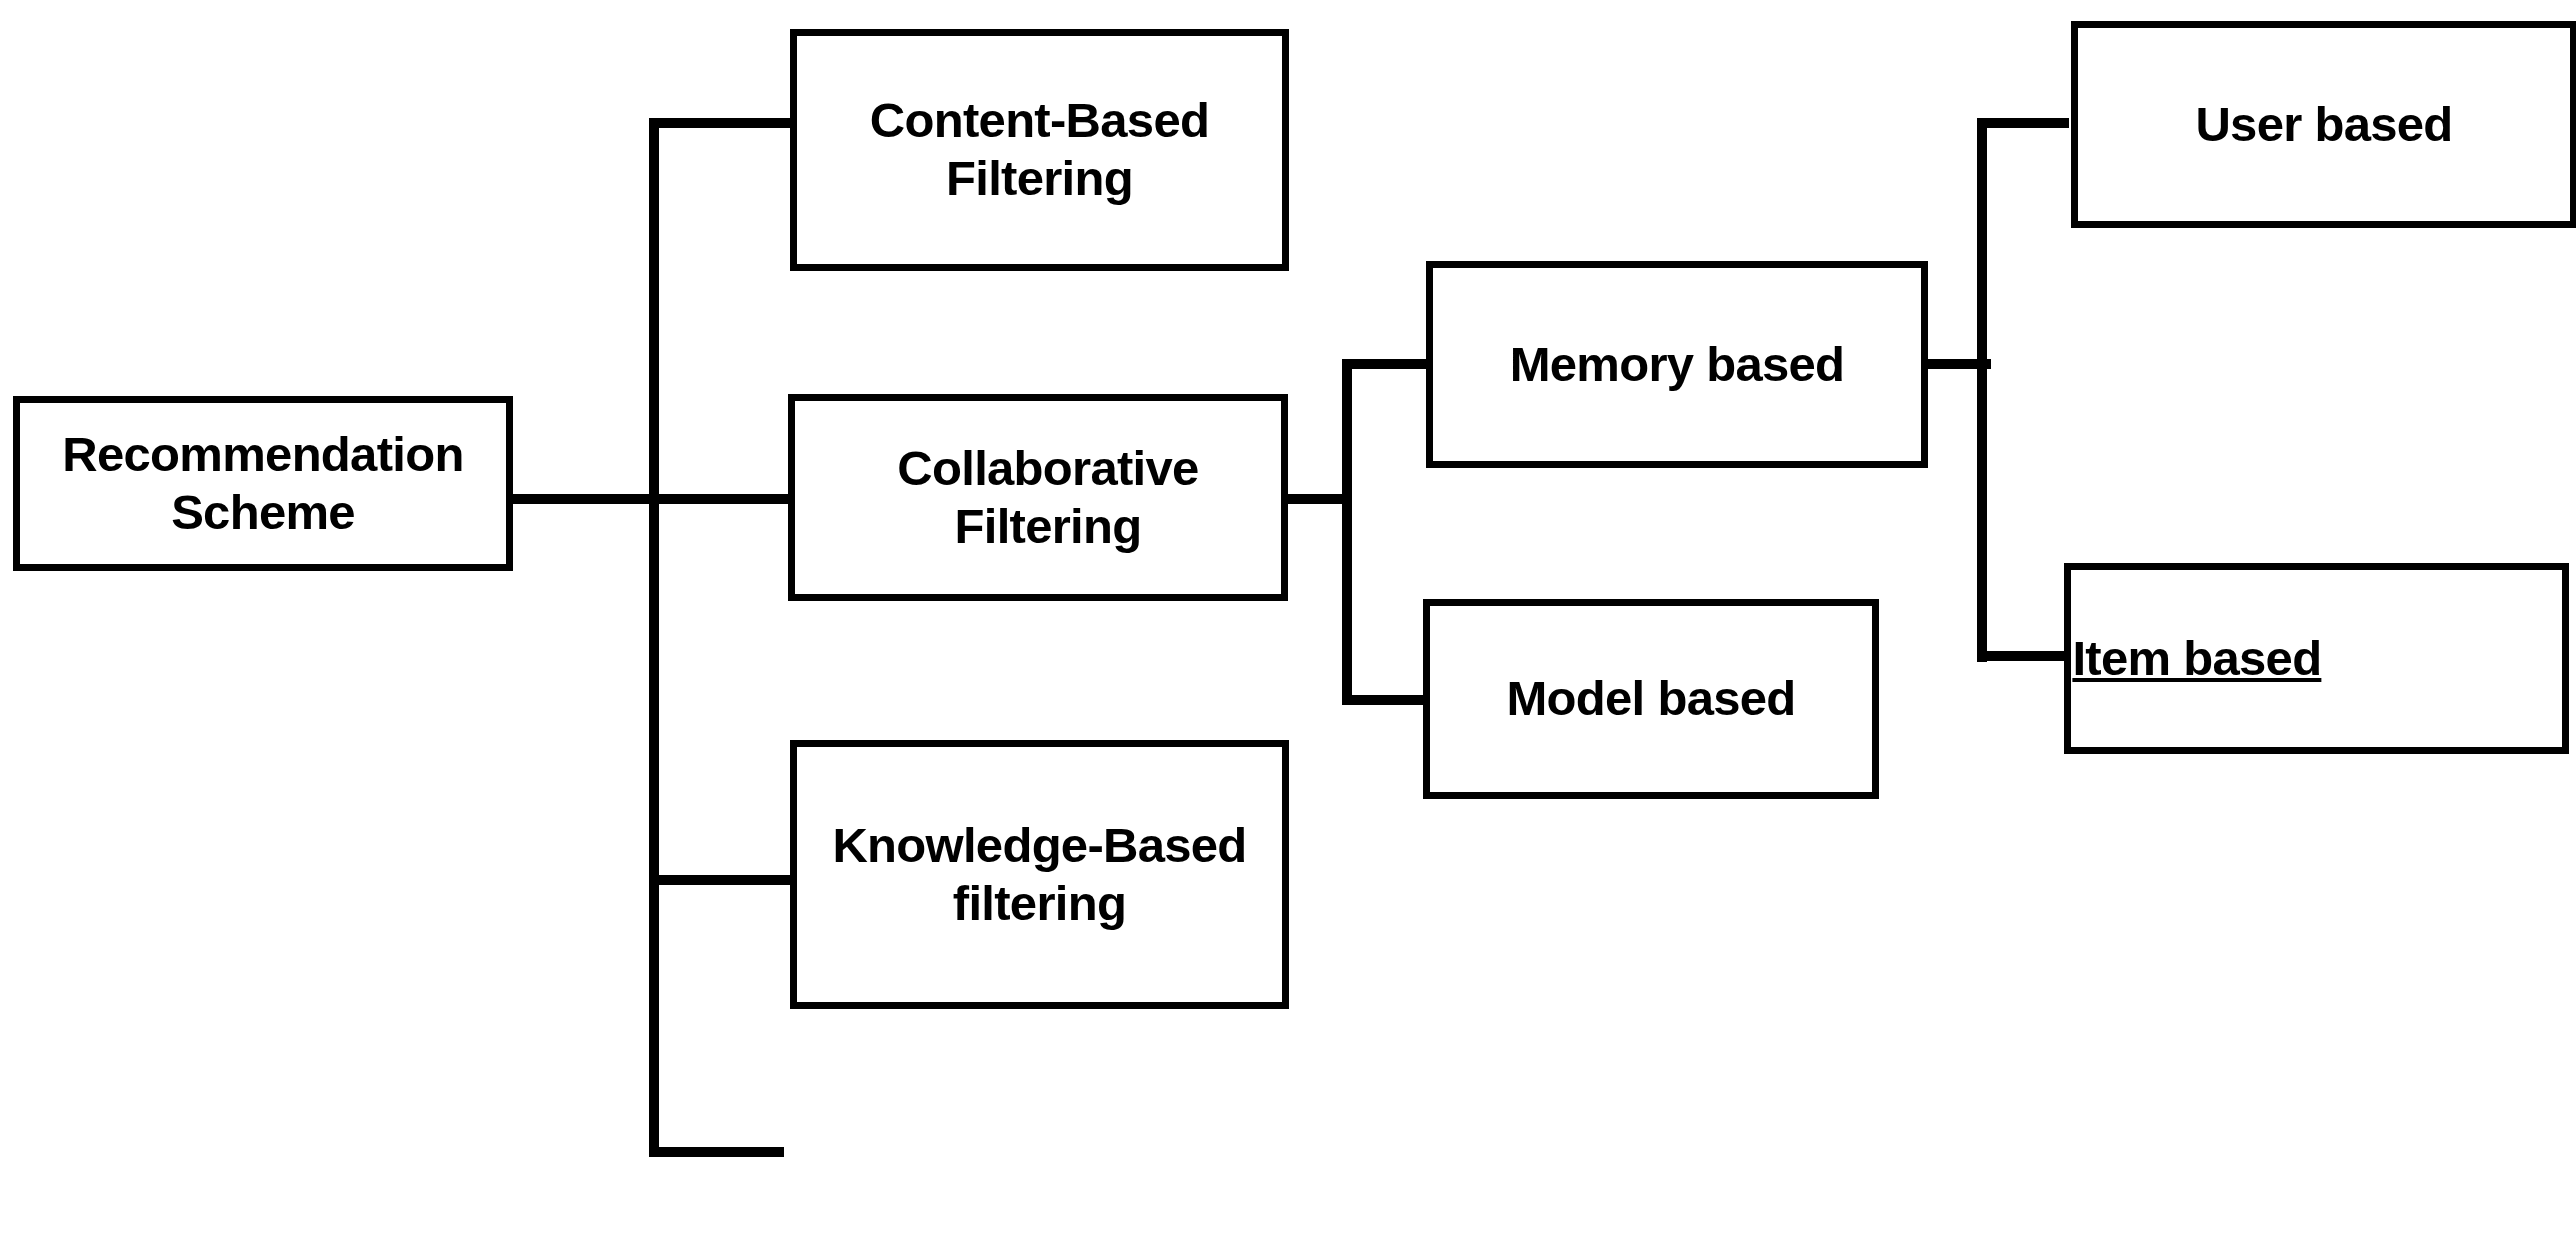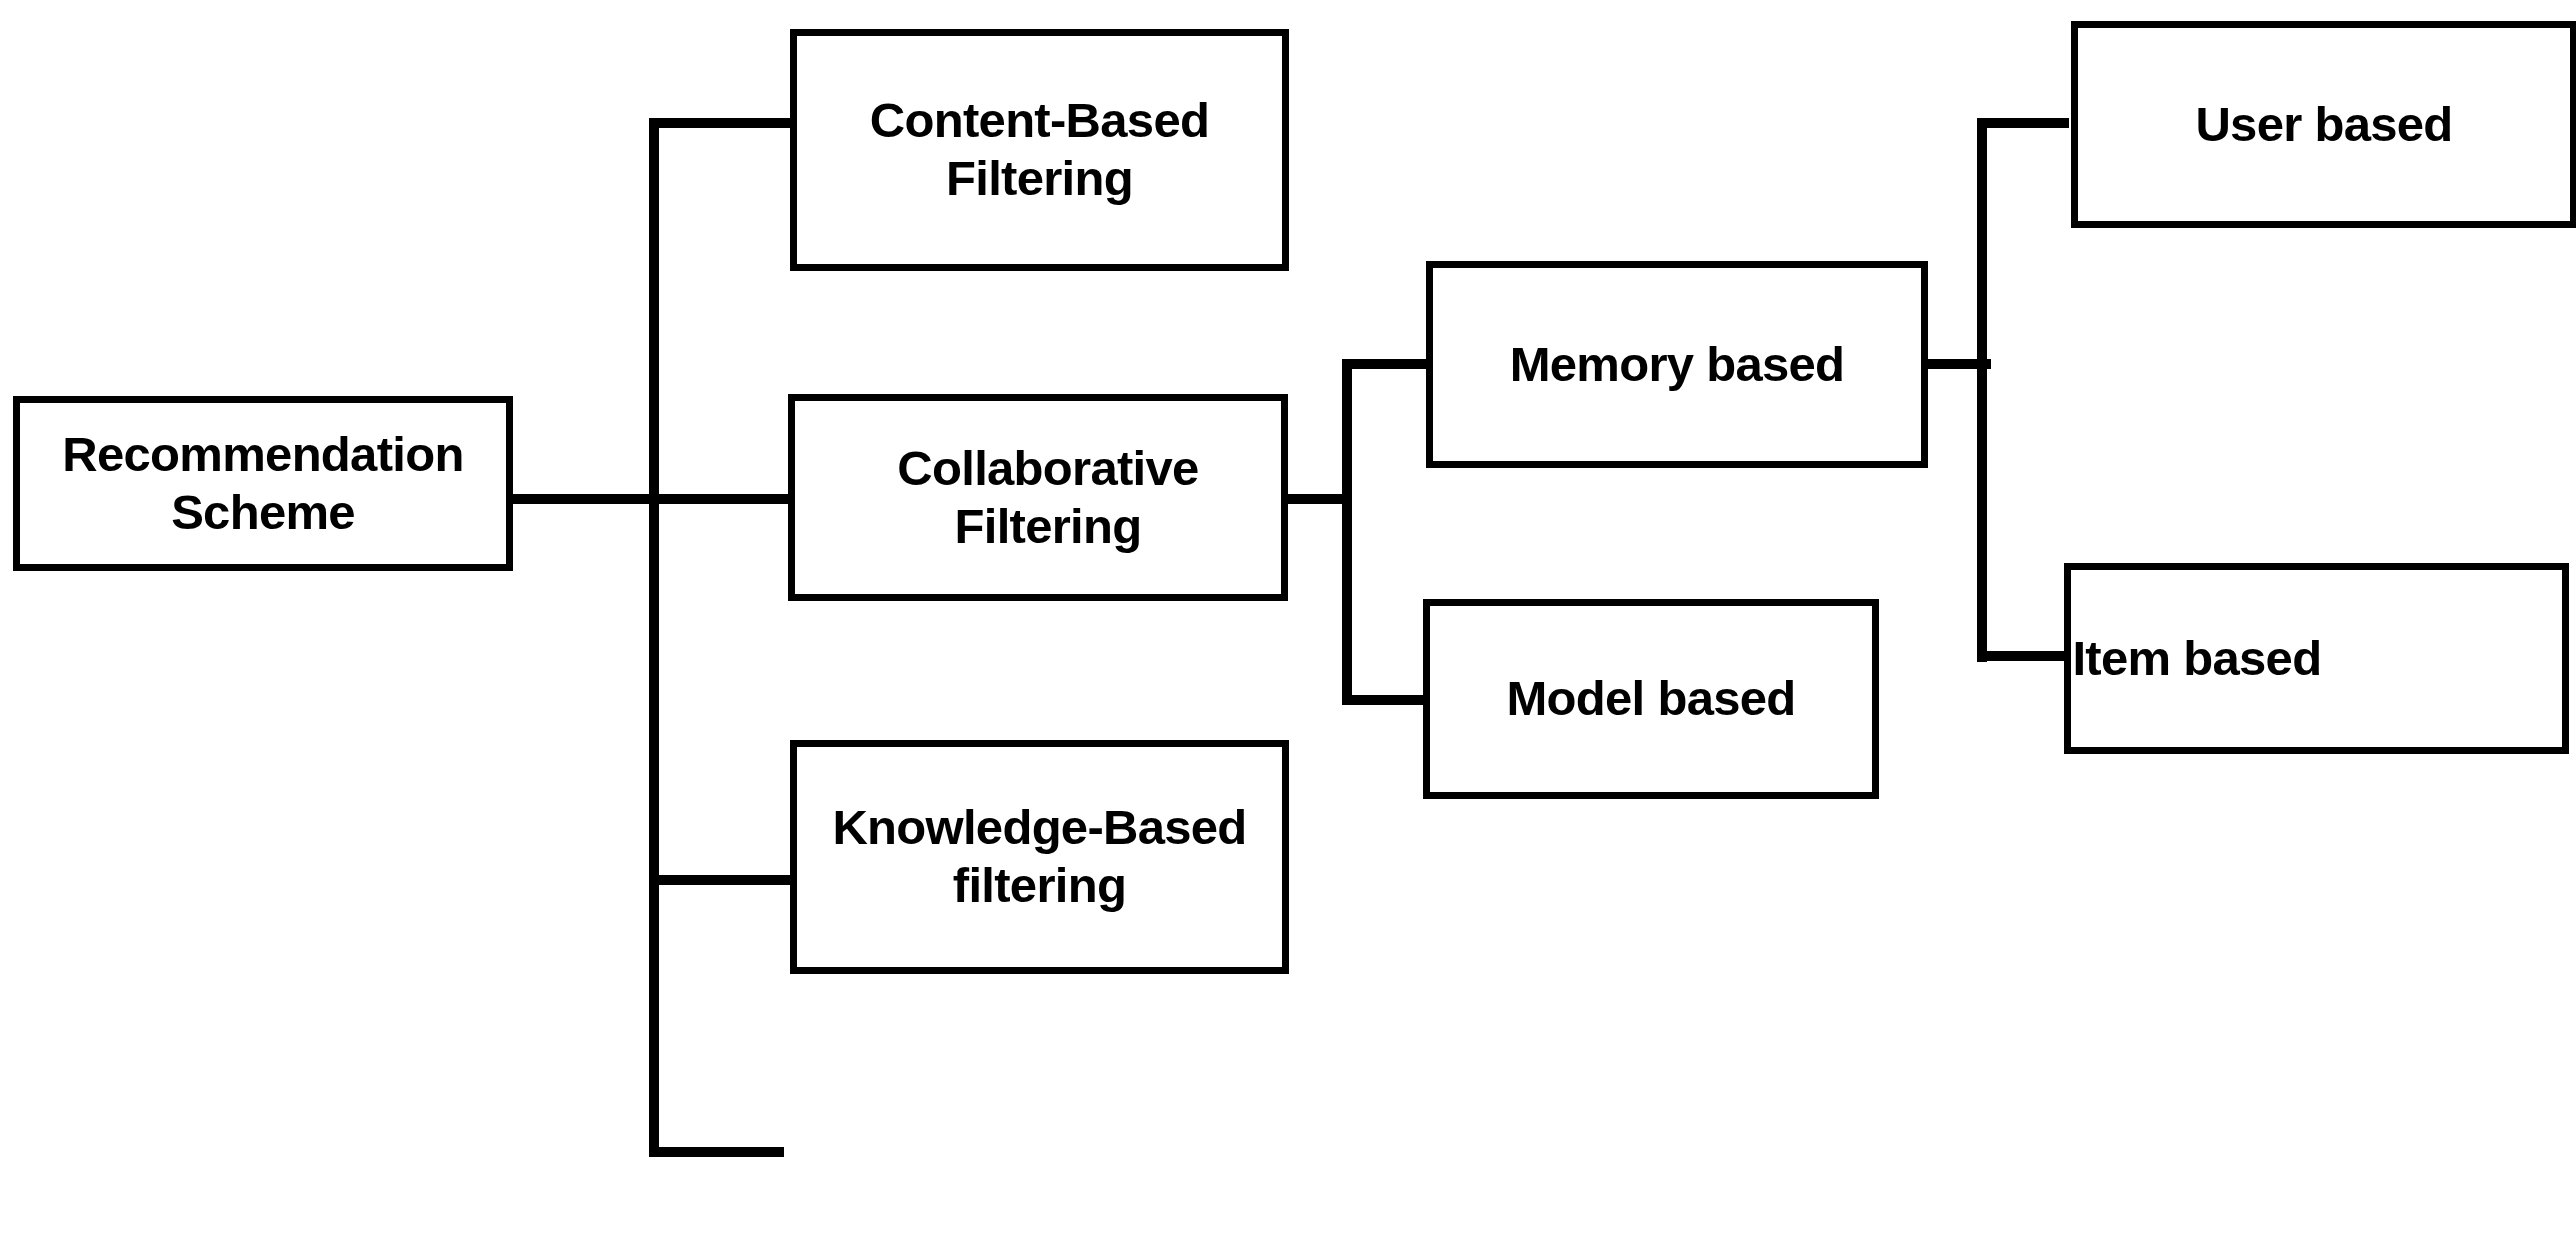--- a/index.html
+++ b/index.html
@@ -30,27 +30,27 @@
   .node .lbl {
     font-weight: 700;
     font-size: 49px;
     line-height: 1.18;
     color: #000000;
     letter-spacing: -0.7px;
   }
   .n-root      { left: 13px;   top: 396px;  width: 500px; height: 175px; justify-content: flex-end; }
   .n-content   { left: 790px; top: 29px;   width: 499px; height: 242px; }
   .n-collab    { left: 788px; top: 394px;  width: 500px; height: 207px; padding-left: 20px; }
-  .n-knowledge { left: 790px; top: 740px; width: 499px; height: 234px; }
+  .n-knowledge { left: 790px; top: 740px; width: 499px; height: 269px; }
   .n-hybrid    { left: 780px; top: 1018px; width: 500px; height: 205px; }
   .n-memory    { left: 1426px; top: 261px;  width: 502px; height: 207px; }
   .n-model     { left: 1423px; top: 599px;  width: 456px; height: 200px; }
   .n-user      { left: 2064px; top: 21.4px;   width: 506px; height: 207px; margin-left: 7px; }
   .n-item      { left: 2064px; top: 563px;  width: 505px; height: 191px;
-                 justify-content: flex-start; text-align: left; }
+                 justify-content: flex-start; text-align: left; text-decoration: underline; }
   .n-item .lbl { padding-left: 1.4px; }
   
   .seg {
     position: absolute;
     background: #000000;
     z-index: 1;
   }
   .s-root-out   { left: 508px;  top: 494px;  width: 284px;  height: 10px; } 
   .s-trunk1     { left: 649px;  top: 118px;  width: 10px;   height: 1039px; }
   .s-content    { left: 649px;  top: 118px;  width: 145px;  height: 10px; }

